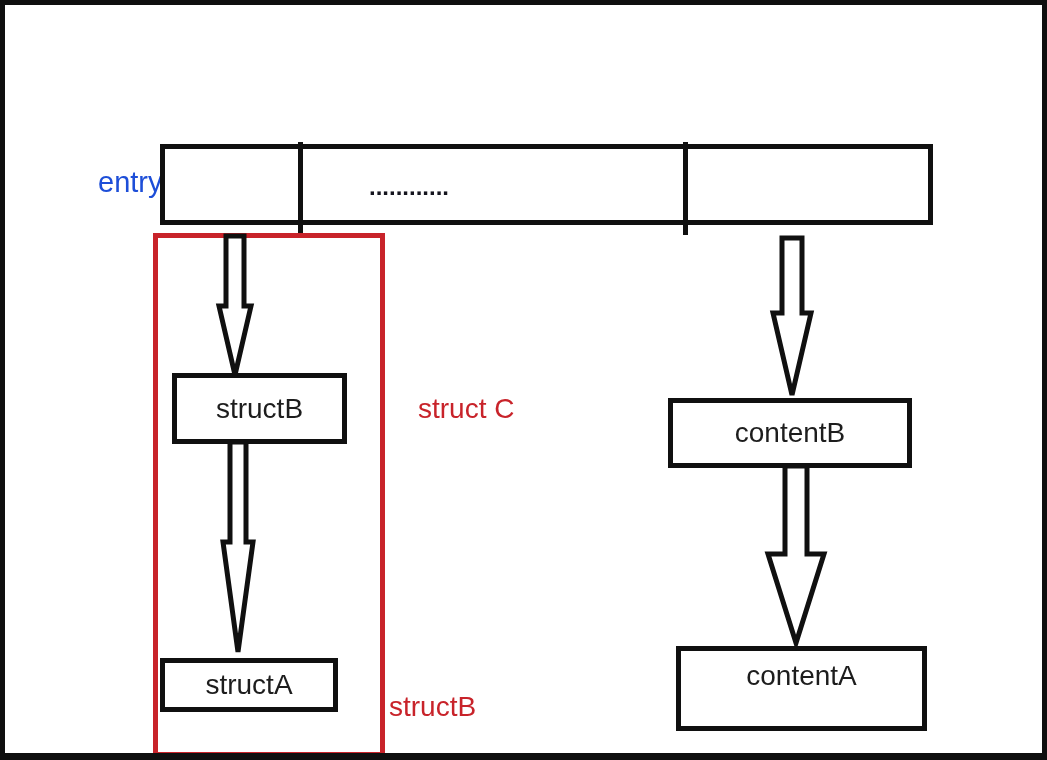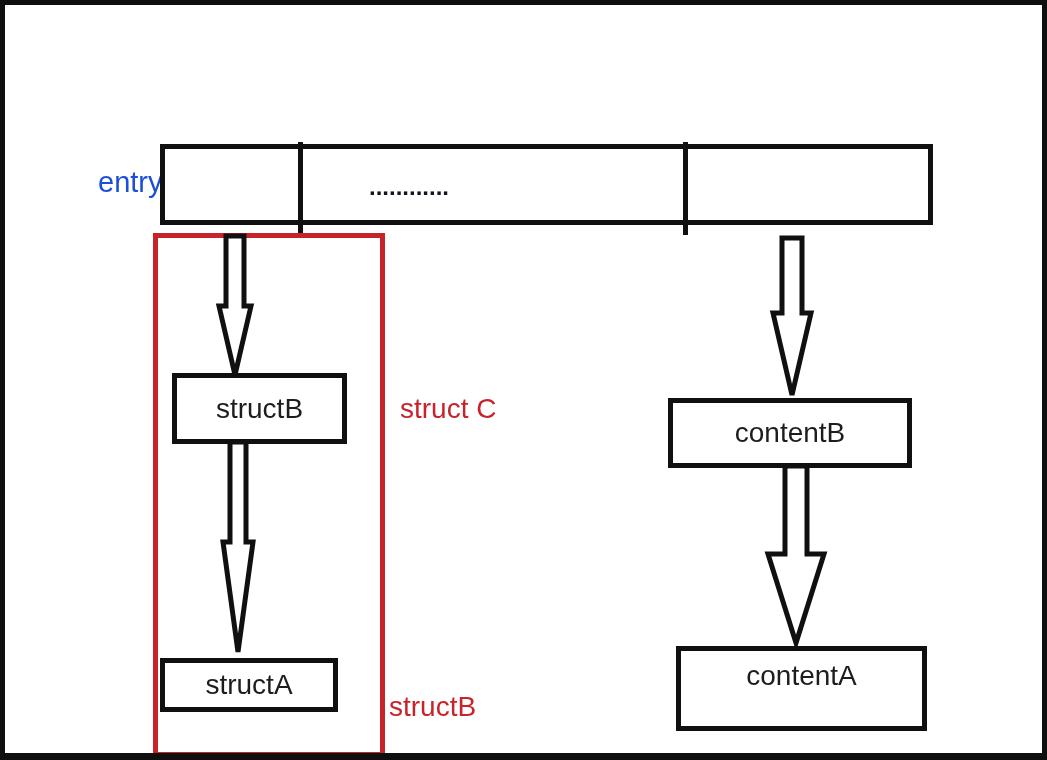--- a/index.html
+++ b/index.html
@@ -115,21 +115,21 @@
   <div class="node structA">
     <span>structA</span>
   </div>
   <div class="node contentB">
     <span>contentB</span>
   </div>
   <div class="node contentA">
     <span>contentA</span>
   </div>
 
-  <div class="label-red" style="left:395px; top:388px;">struct C</div>
+  <div class="label-red" style="left:413px; top:388px;">struct C</div>
   <div class="label-red" style="left:384px; top:686px;">structB</div>
 
   <svg class="arrow-svg" style="left:207px; top:226px;" width="46" height="150">
     <polygon points="14,5 32,5 32,75 39,75 23,144 7,75 14,75"></polygon>
   </svg>
 
   <svg class="arrow-svg" style="left:211px; top:432px;" width="44" height="220">
     <polygon points="14,5 30,5 30,105 37,105 22,215 7,105 14,105"></polygon>
   </svg>
 

